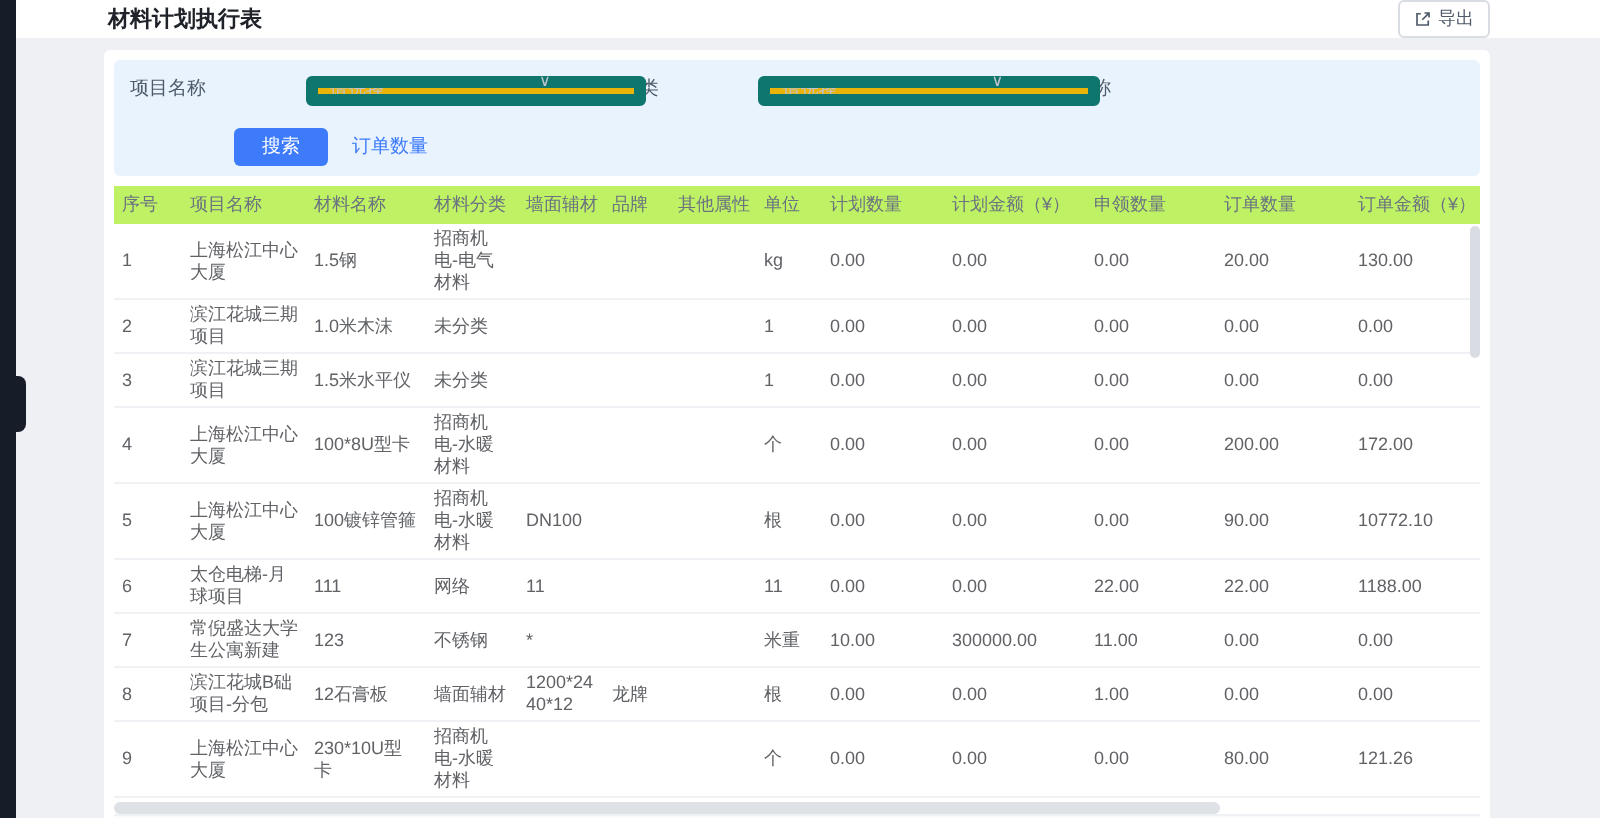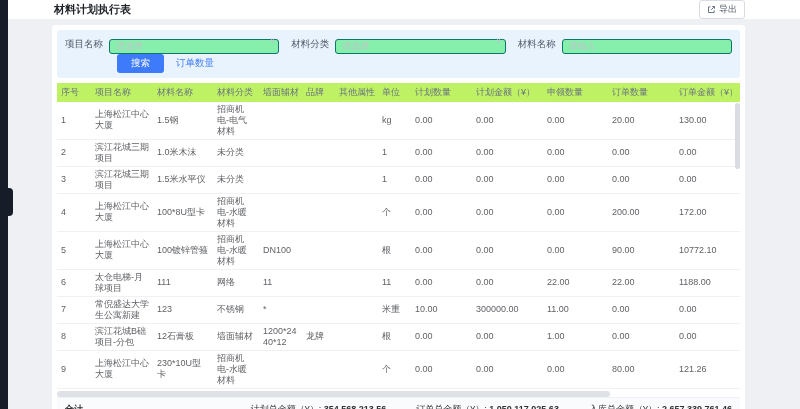--- a/index.html
+++ b/index.html
@@ -23,27 +23,27 @@
   
   .card { margin:6px 55px 0 44px; background:#ffffff; border-radius:3px;
     padding:5px; display:flex; flex-direction:column; }
   
   .filter-panel { background:#e9f3fe; border-radius:3px; padding:5px 8px; }
   .filter-row { display:flex; align-items:center; gap:12px; }
   .filter-group { display:flex; align-items:center; flex:1; gap:6px; }
   .filter-label { font-size:9.5px; color:#4e5969; white-space:nowrap; }
   .select-box { position:relative; flex:1; }
   .select-box input {
-    width:100%; height:15px; border:1px solid #0f766e; border-radius:3px;
-    background:#86efac; font-size:9px; padding:0 14px 0 6px; color:#303133;
-    font-family:inherit; outline:none;
+    width:100%; height:15px; border:6px solid #0f766e; border-radius:3px;
+    background:#eab308; font-size:9px; padding:0 14px 0 6px; color:#303133;
+    font-family:inherit; outline:none;margin-left:44px;
   }
   .select-box input::placeholder { color:#c0c4cc; }
   .chev { position:absolute; right:4px; top:1px; font-size:8px; color:#c0c4cc; }
-  .filter-actions { margin-top:0; display:flex; align-items:center; gap:12px; padding-left:52px; }
+  .filter-actions { margin-top:11px; display:flex; align-items:center; gap:12px; padding-left:52px; }
   .search-btn { background:#3e7bfa; color:#fff; border:none; border-radius:3px;
     font-size:9.5px; padding:3px 14px; cursor:pointer; }
   .clear-btn { background:none; border:none; color:#3e7bfa; font-size:9.5px; cursor:pointer; }
   
   .table-wrap { position:relative; margin-top:5px; }
   table { width:100%; border-collapse:collapse; table-layout:fixed; }
   th { background:#bef264; color:#6b7280; font-size:9px; font-weight:normal;
     text-align:left; padding:3px 4px; height:16px; white-space:nowrap; overflow:hidden; }
   td { font-size:9px; color:#606266; padding:2px 4px; height:27px;
     border-bottom:1px solid #f0f1f4; line-height:11px; word-break:break-all;
@@ -94,23 +94,20 @@
         </div>
         <div class="filter-group">
           <span class="filter-label">材料分类</span>
           <div class="select-box">
             <input readonly="" placeholder="请选择" style="">
             <span class="chev">∨</span>
           </div>
         </div>
         <div class="filter-group">
           <span class="filter-label">材料名称</span>
-          <div class="select-box">
-            <input placeholder="请输入" style="">
-          </div>
         </div>
       </div>
       <div class="filter-actions">
         <button class="search-btn">搜索</button>
         <button class="clear-btn">订单数量</button>
       </div>
     </div>
 
     <div class="table-wrap">
       <table class="data-table">

